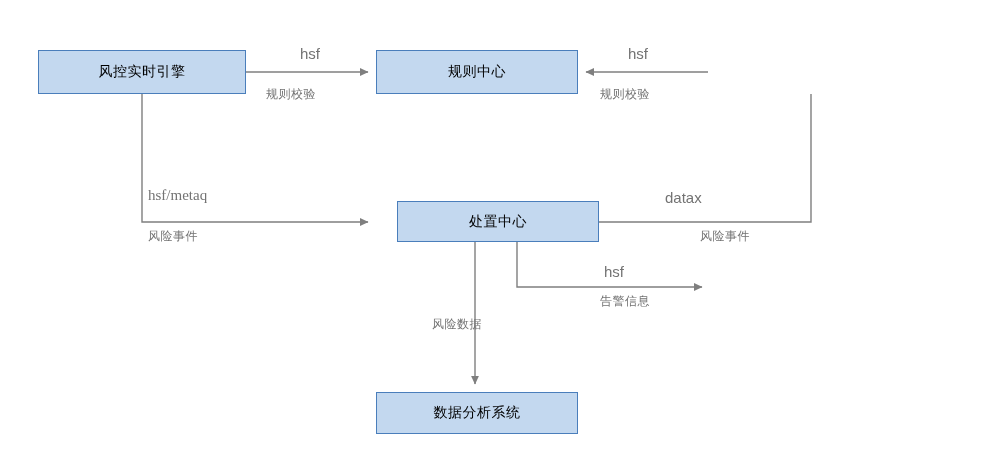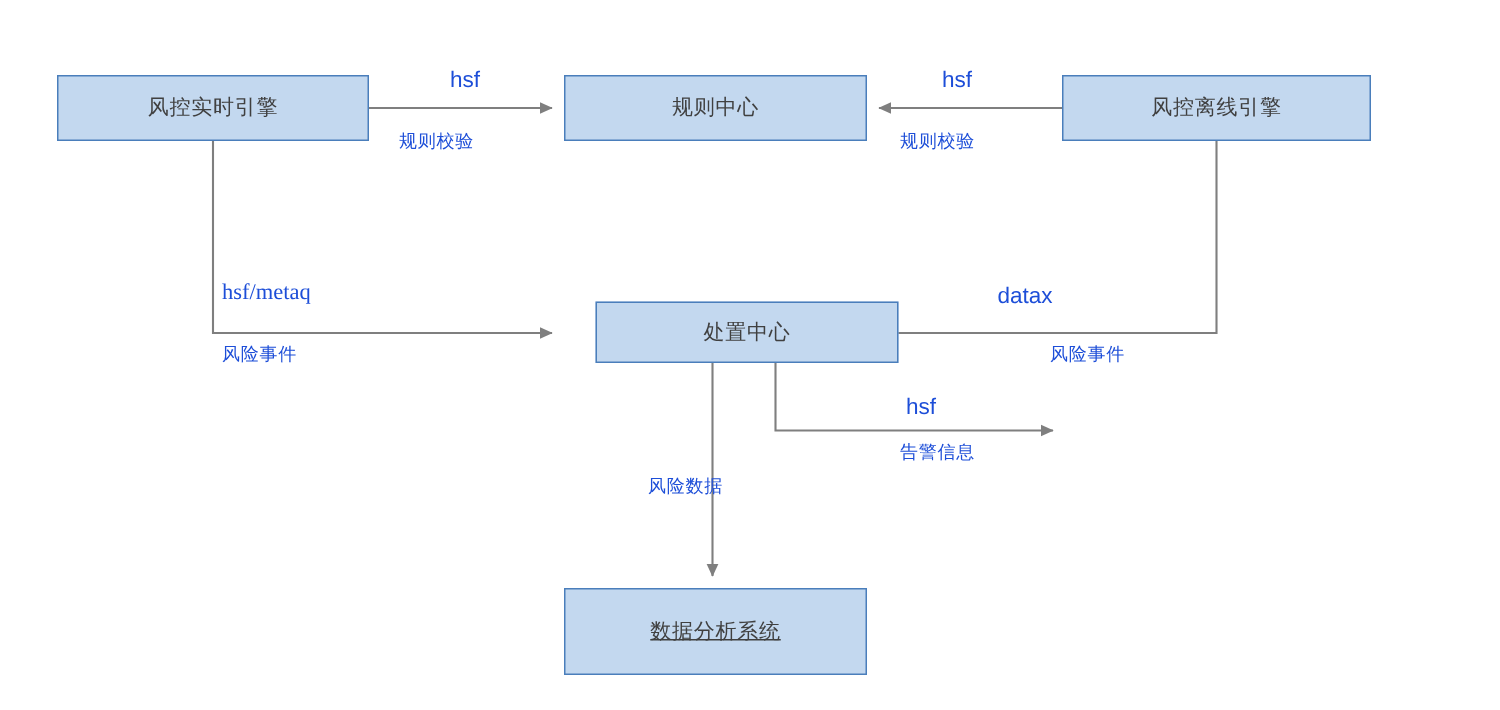--- a/index.html
+++ b/index.html
@@ -28,28 +28,28 @@
     pointer-events: none;
   }
   .node {
     position: absolute;
     box-sizing: border-box;
     background: #c3d8ef;
     border: 1px solid #4a7ebb;
     display: flex;
     align-items: center;
     justify-content: center;
-    color: #404040;
+    color: #000000;
     font-size: 14px;
     letter-spacing: 0.5px;
     white-space: nowrap;
   }
   .edge-label {
     position: absolute;
-    color: #1d4ed8;
+    color: #737373;
     font-size: 15px;
     white-space: nowrap;
     line-height: 1;
   }
   .edge-label.cn {
     font-size: 12px;
     letter-spacing: 0.5px;
   }
 </style>
 </head>
@@ -90,30 +90,27 @@
   </svg>
 
   <div class="node" style="left:38px; top:50px; width:208px; height:44px;">
     <span>风控实时引擎</span>
   </div>
 
   <div class="node" style="left:376px; top:50px; width:202px; height:44px;">
     <span>规则中心</span>
   </div>
 
-  <div class="node" style="left:708px; top:50px; width:206px; height:44px;">
-    <span>风控离线引擎</span>
-  </div>
 
   <div class="node" style="left:376px; top:201px; width:202px; height:41px;margin-left:21px;">
     <span>处置中心</span>
   </div>
 
 
-  <div class="node" style="left:376px; top:392px; width:202px; height:58px;text-decoration:underline;">
+  <div class="node" style="left:376px; top:392px; width:202px; height:42px;">
     <span>数据分析系统</span>
   </div>
 
   <div class="edge-label" style="left:300px; top:46px;">hsf</div>
   <div class="edge-label cn" style="left:266px; top:88px;">规则校验</div>
 
   <div class="edge-label" style="left:628px; top:46px;">hsf</div>
   <div class="edge-label cn" style="left:600px; top:88px;">规则校验</div>
 
   <div class="edge-label" style="left:148px; top:188px;font-family:Liberation Serif, serif;">hsf/metaq</div>

